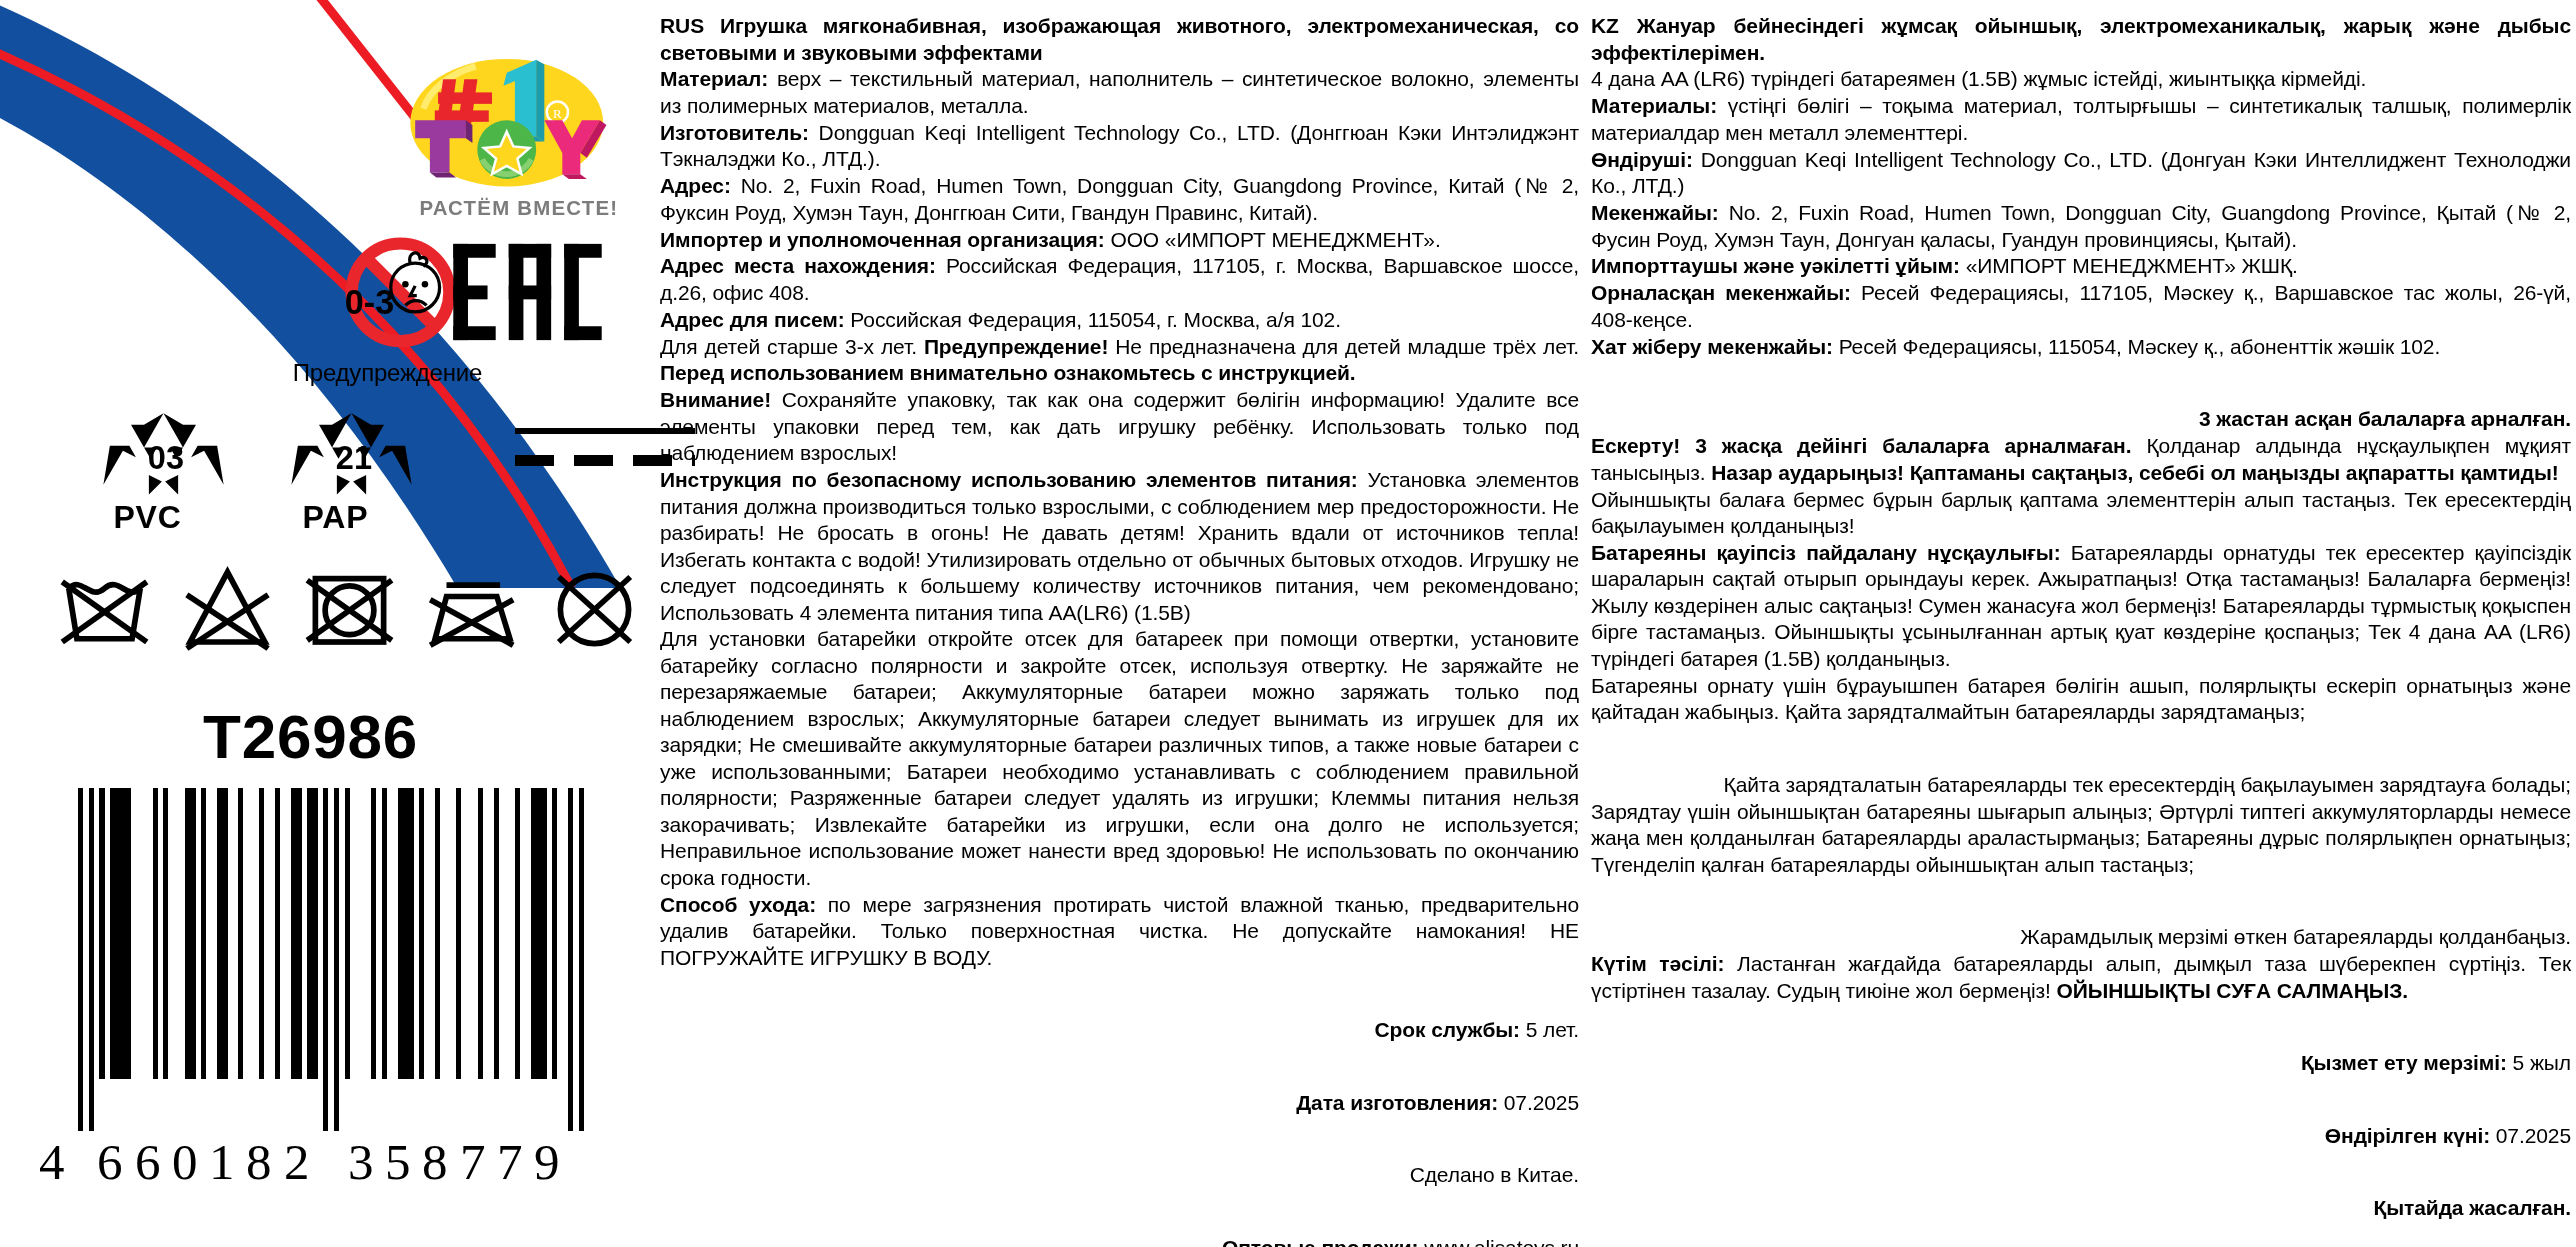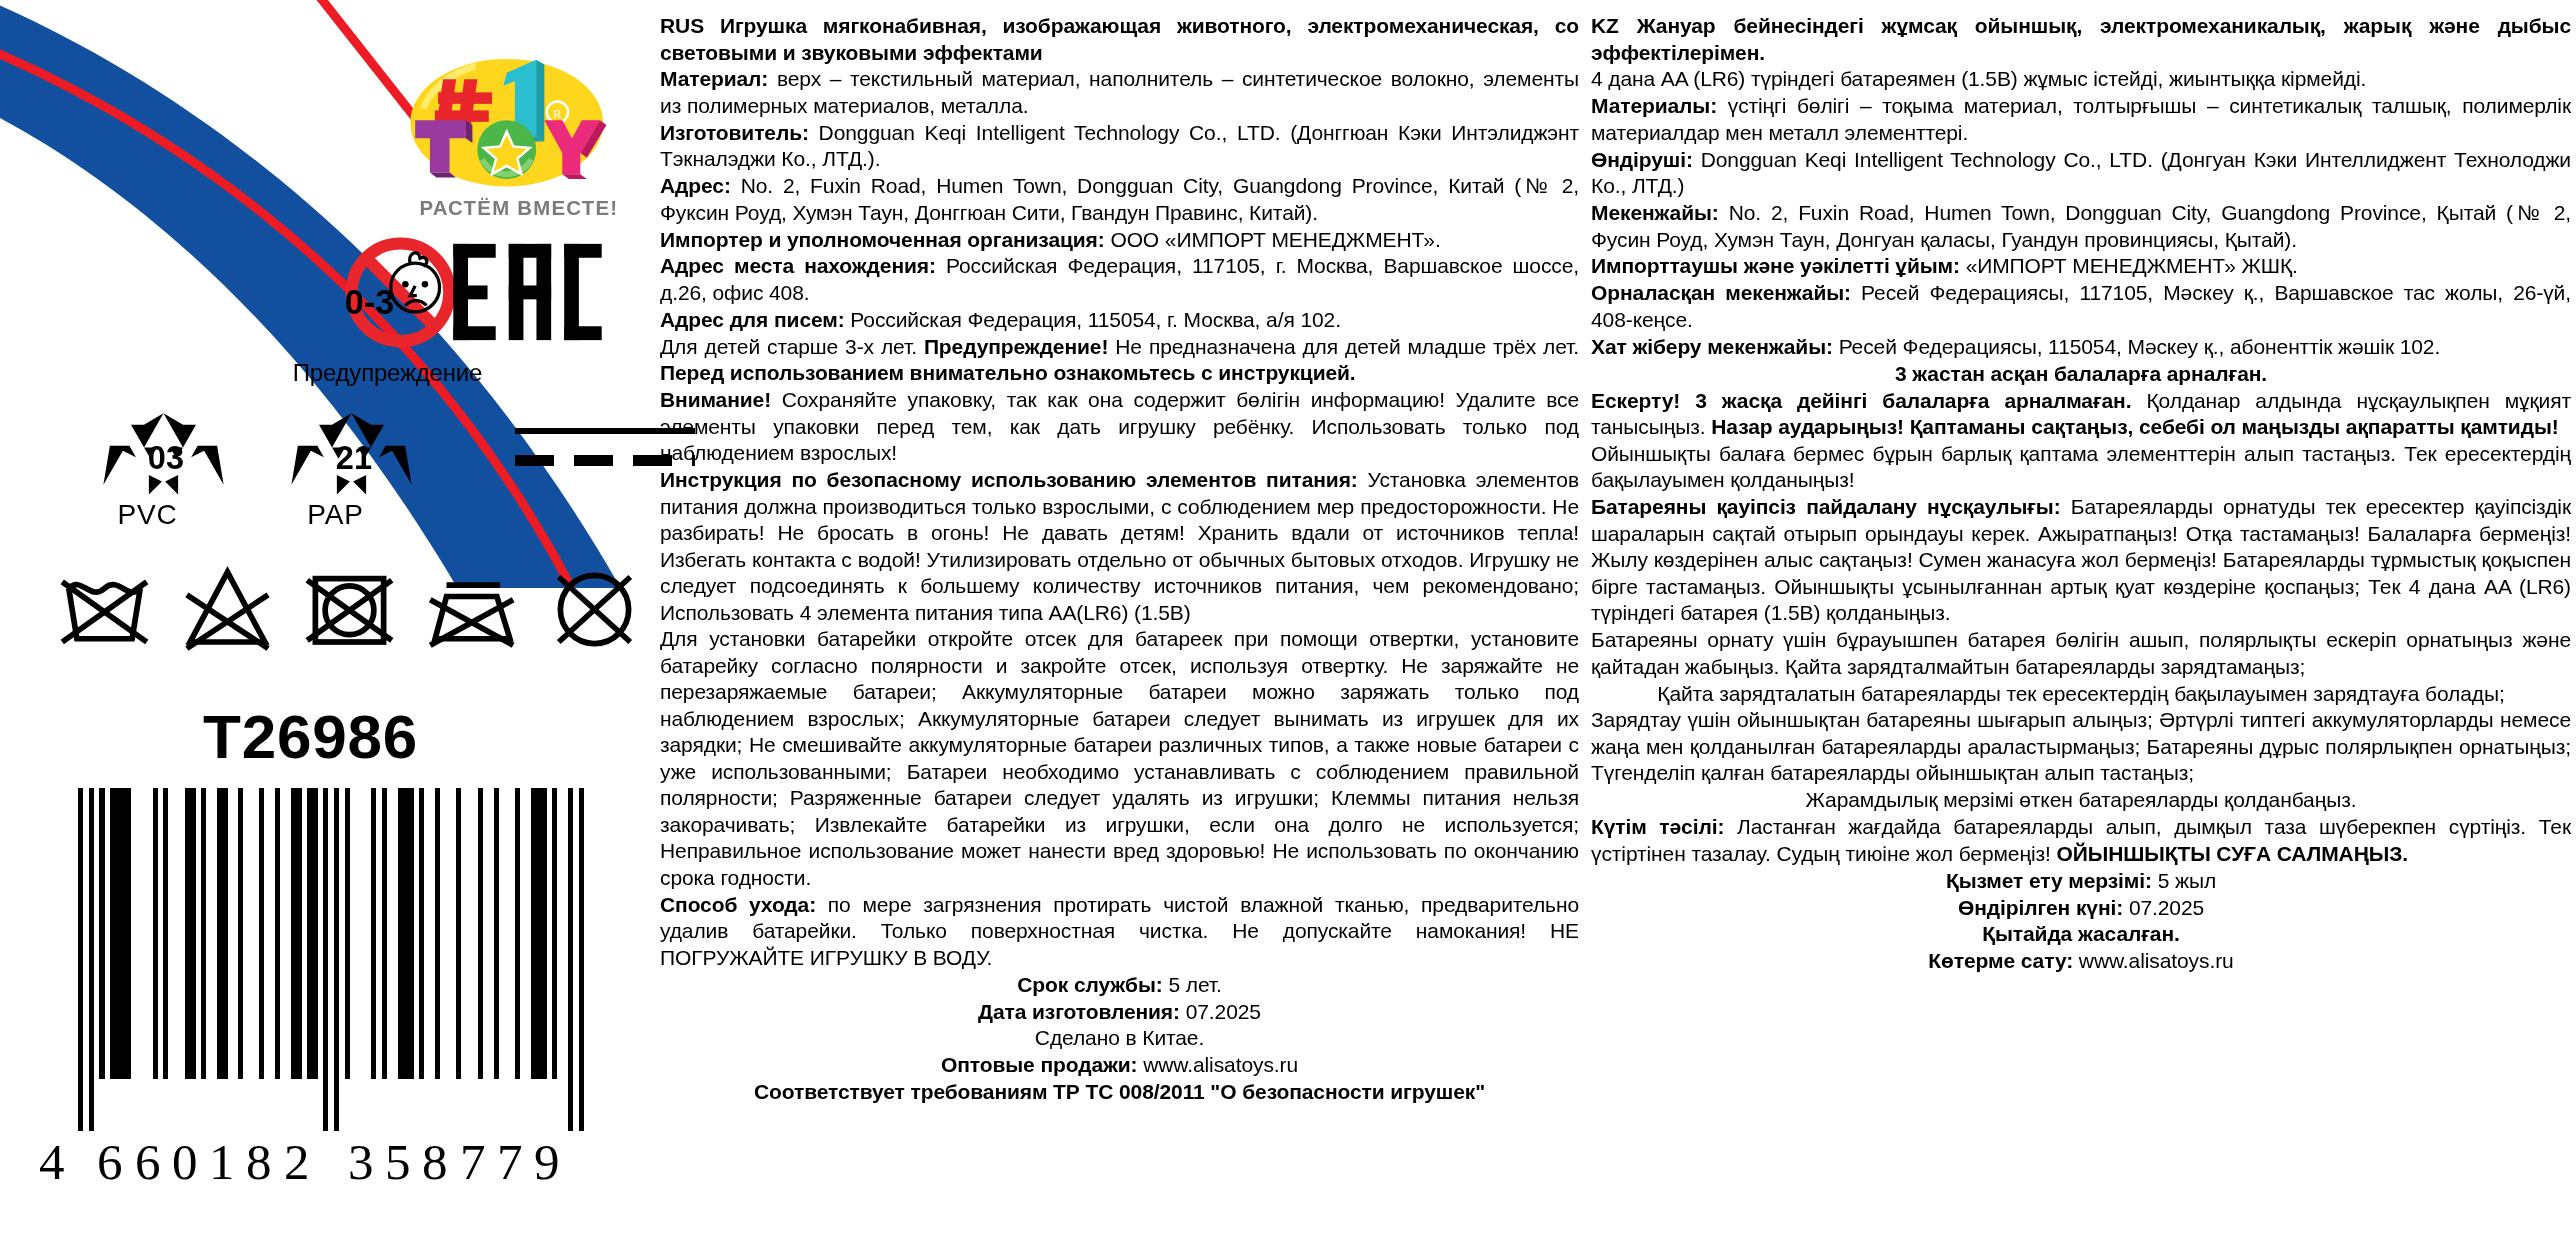--- a/index.html
+++ b/index.html
@@ -19,21 +19,21 @@
   .logo-box{position:absolute;left:384px;top:45px;width:270px;height:188px;}
   .logo-svg{display:block;}
 
   .sym-row-1{position:absolute;left:229px;top:237px;width:392px;height:155px;}
   .warn-block{position:absolute;left:8.2px;top:0;width:245px;text-align:right;}
   .warn-caption{font-size:24px;color:#000;margin-top:4.9px;letter-spacing:-0.2px;white-space:nowrap;}
   .eac-block{position:absolute;left:221px;top:1.6px;}
 
   .sym-row-2{position:absolute;left:82px;top:410px;width:555px;height:127px;}
   .rec{position:absolute;text-align:center;}
-  .rec-label{font-size:28px;font-weight:normal;letter-spacing:0.8px;margin-top:-4.9px;}
+  .rec-label{font-size:32px;font-weight:bold;letter-spacing:0.8px;margin-top:-4.9px;}
   .dashline{position:absolute;left:433px;top:18px;width:180px;}
   .dashline .solid{height:5.7px;background:#000;width:180px;}
   .dashline .dashes{margin-top:21px;height:11.4px;width:180px;
      background:repeating-linear-gradient(to right,#000 0 39px,transparent 39px 59px);}
 
   .care-row{position:absolute;left:57px;top:564px;width:531px;height:94px;}
   .care-icon{position:absolute;top:0;}
 
   .prod-code{position:absolute;left:0;top:701px;width:621px;text-align:center;
      font-size:62px;font-weight:bold;letter-spacing:0.8px;color:#000;}
@@ -44,21 +44,21 @@
   .barcode-digits{position:relative;width:506px;height:57px;margin-top:1.6px;font-size:51px;
      font-family:"Liberation Serif","DejaVu Serif",serif;color:#000;}
   .barcode-digits span{position:absolute;top:0;}
 
   
   .col{position:absolute;top:13px;color:#000;}
   .col-rus{left:660px;width:919px;}
   .col-kz{left:1591px;width:980px;}
   .col p{margin:0 0 0.4px 0;font-size:21px;line-height:26.5px;text-align:justify;
      text-justify:inter-word;letter-spacing:-0.1px;}
-  .col p.nojust{text-align:center;}
+  .col p.nojust{text-align:right;margin-top:46px;}
   .col b{font-weight:bold;}
   .final-line{font-weight:bold;font-size:24px;line-height:29px;margin-top:18px;}
 </style>
 </head>
 <body>
 
 <div class="page">
 
   <div class="swoosh-wrap">
     <svg width="735" height="588" viewBox="0 0 900 720">

